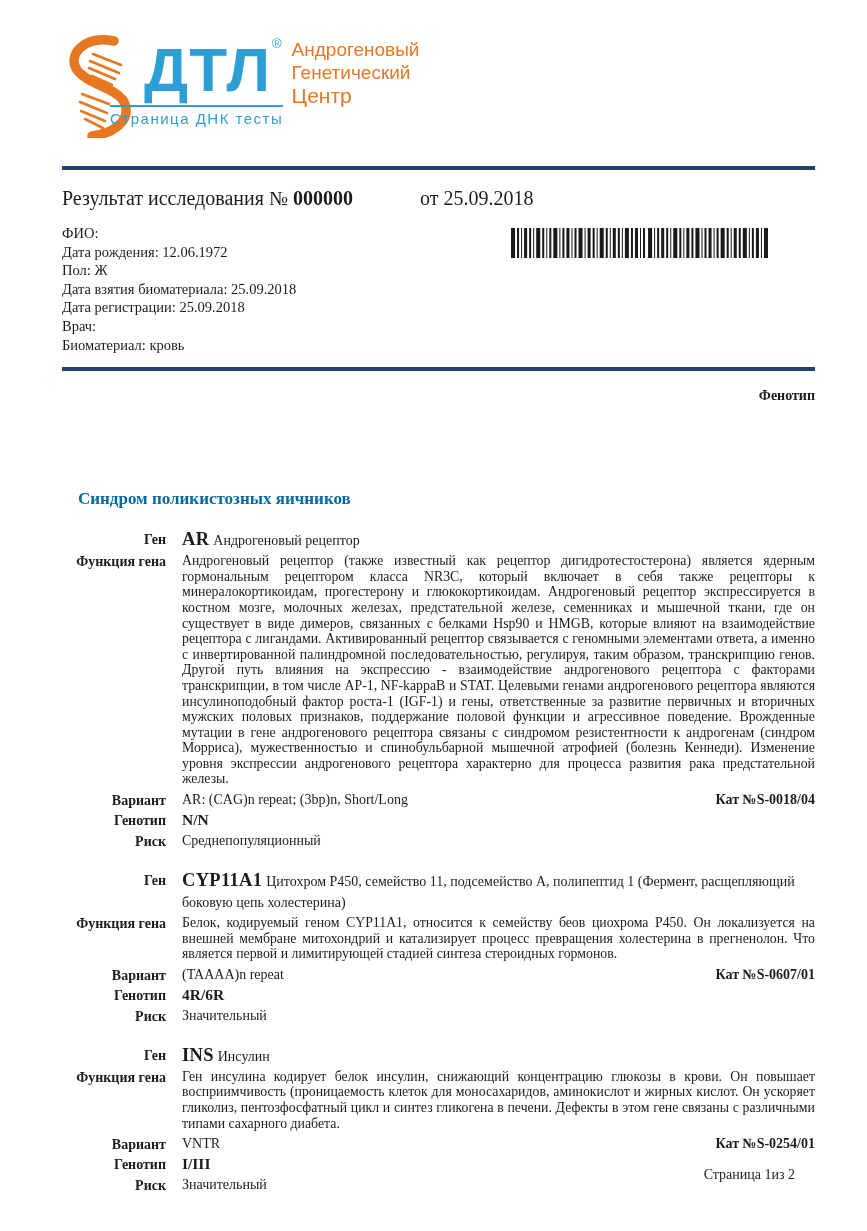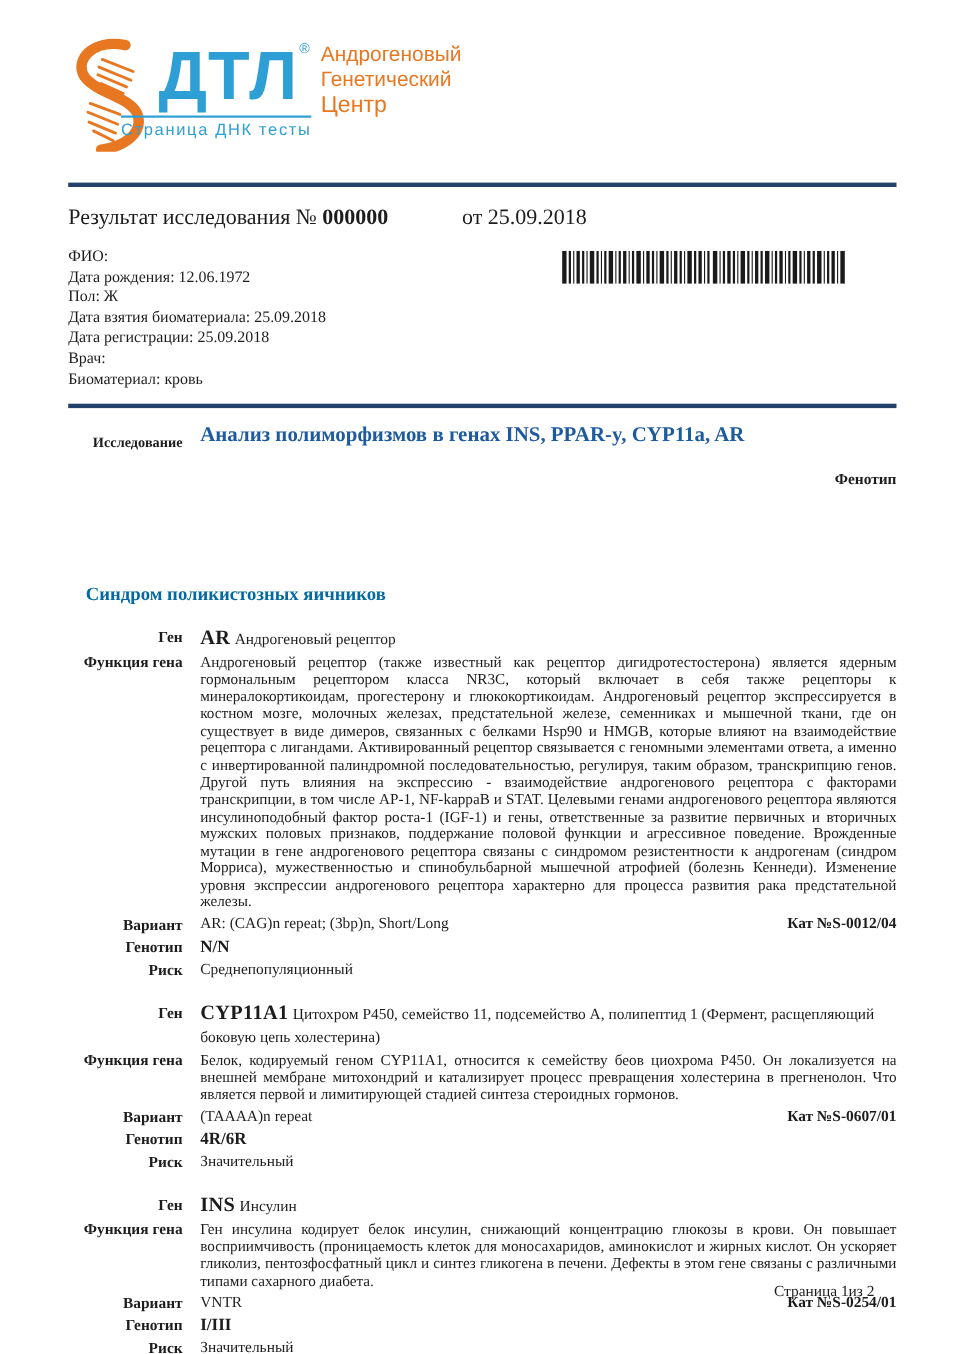--- a/index.html
+++ b/index.html
@@ -203,24 +203,20 @@
           <rect x="248" width="1" height="30"></rect>
           <rect x="251" width="4" height="30"></rect>
       </g>
     </svg>
   </div>
 
   <div class="rule rule-2"></div>
 
   <div class="grid">
 
-    <div class="row row-study">
-      <div class="label">Исследование</div>
-      <div class="value">Анализ полиморфизмов в генах INS, PPAR-y, CYP11a, AR</div>
-    </div>
 
     <div class="row row-pheno">
       <div class="label">Фенотип</div>
       <div class="value">Синдром поликистозных яичников</div>
     </div>
 
     <div class="gene-block">
       <div class="row row-gene">
         <div class="label">Ген</div>
         <div class="value">
@@ -229,21 +225,21 @@
         </div>
       </div>
       <div class="row row-func">
         <div class="label">Функция гена</div>
         <div class="value">Андрогеновый рецептор (также известный как рецептор дигидротестостерона) является ядерным гормональным рецептором класса NR3C, который включает в себя также рецепторы к минералокортикоидам, прогестерону и глюкокортикоидам. Андрогеновый рецептор экспрессируется в костном мозге, молочных железах, предстательной железе, семенниках и мышечной ткани, где он существует в виде димеров, связанных с белками Hsp90 и HMGB, которые влияют на взаимодействие рецептора с лигандами. Активированный рецептор связывается с геномными элементами ответа, а именно с инвертированной палиндромной последовательностью, регулируя, таким образом, транскрипцию генов. Другой путь влияния на экспрессию - взаимодействие андрогенового рецептора с факторами транскрипции, в том числе AP-1, NF-kappaB и STAT. Целевыми генами андрогенового рецептора являются инсулиноподобный фактор роста-1 (IGF-1) и гены, ответственные за развитие первичных и вторичных мужских половых признаков, поддержание половой функции и агрессивное поведение. Врожденные мутации в гене андрогенового рецептора связаны с синдромом резистентности к андрогенам (синдром Морриса), мужественностью и спинобульбарной мышечной атрофией (болезнь Кеннеди). Изменение уровня экспрессии андрогенового рецептора характерно для процесса развития рака предстательной железы.</div>
       </div>
       <div class="row row-variant">
         <div class="label">Вариант</div>
         <div class="value">
           <span>AR: (CAG)n repeat; (3bp)n, Short/Long</span>
-          <span class="catalog">Кат №S-0012/04</span>
+          <span class="catalog">Кат №S-0018/04</span>
         </div>
       </div>
       <div class="row row-genotype">
         <div class="label">Генотип</div>
         <div class="value">N/N</div>
       </div>
       <div class="row row-risk">
         <div class="label">Риск</div>
         <div class="value">Среднепопуляционный</div>
       </div>

